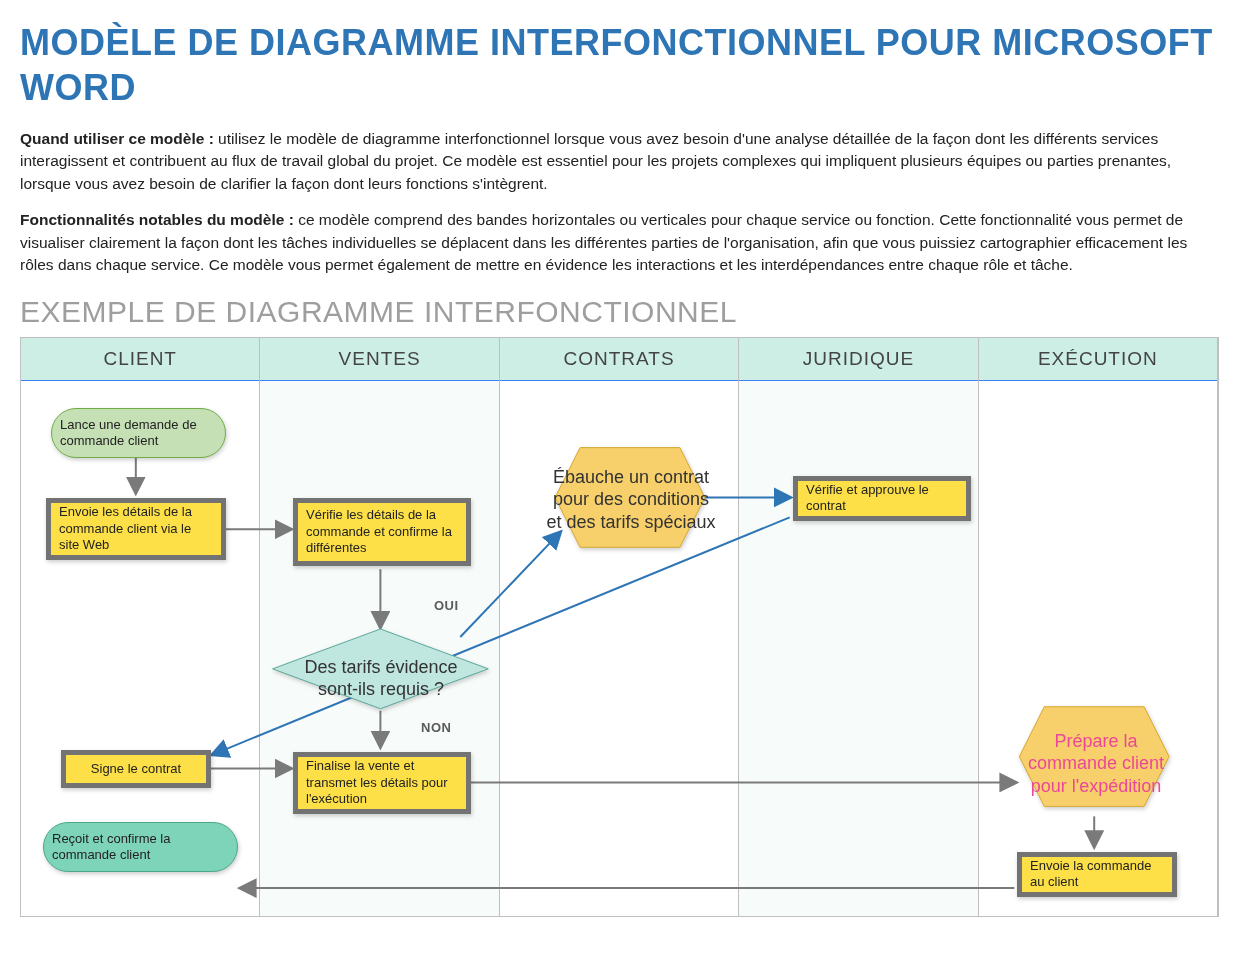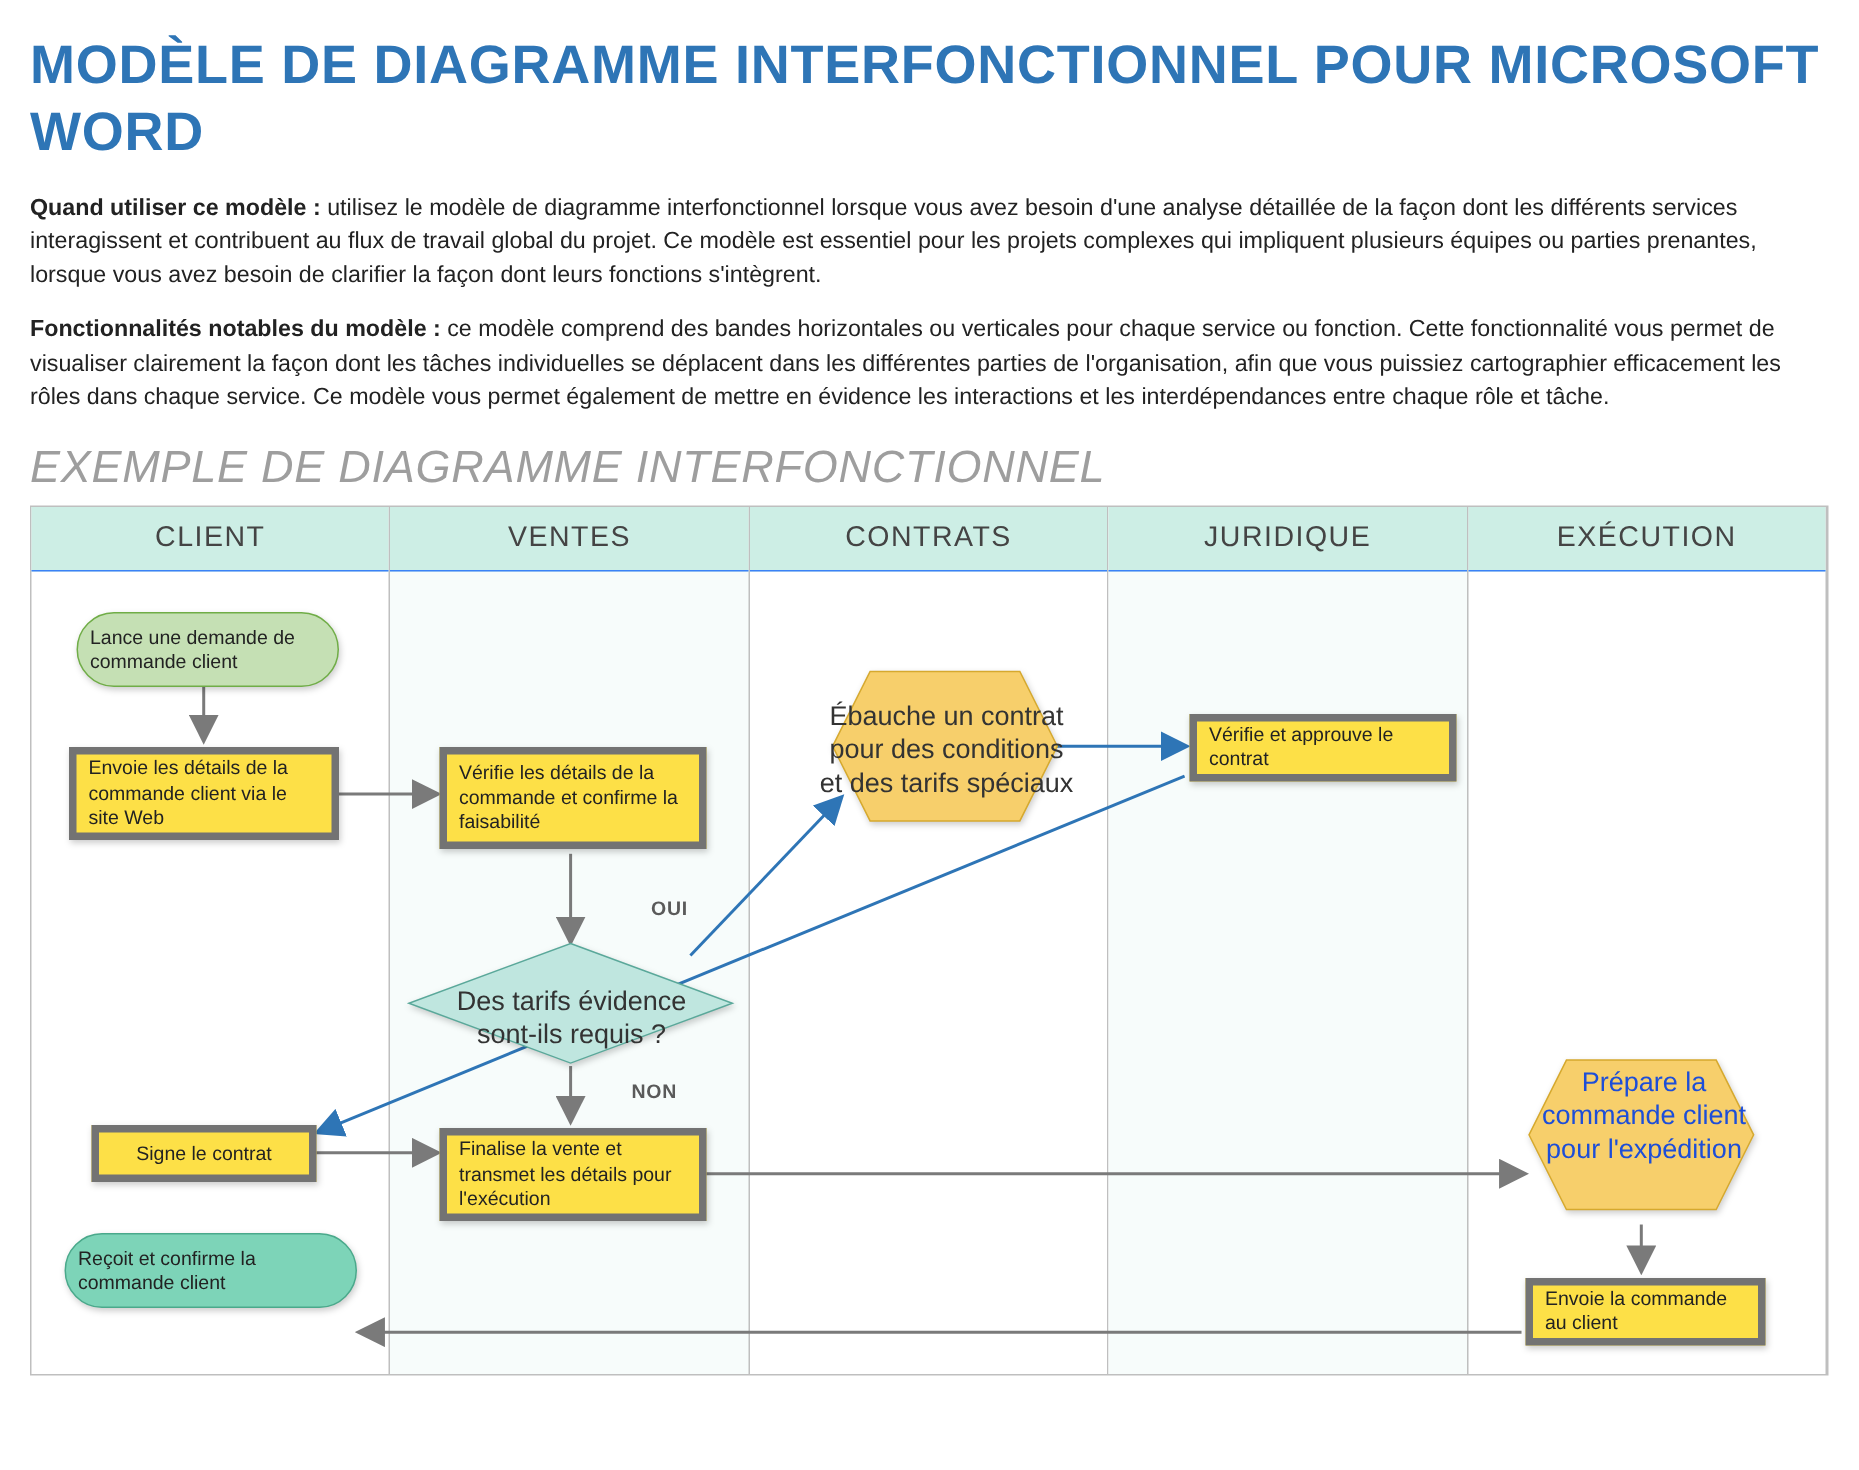--- a/index.html
+++ b/index.html
@@ -23,21 +23,20 @@
     line-height: 1.45;
     margin: 0 0 14px 0;
   }
   p.intro b { font-weight: 700; }
   h2.subtitle {
     color: #9e9e9e;
     font-weight: 400;
     font-size: 30px;
     letter-spacing: 0.5px;
     margin: 18px 0 8px 0;
-    font-style: italic;
   }
   .swim-wrap {
     border: 1px solid #bfbfbf;
     position: relative;
     display: flex;
     width: 100%;
     box-sizing: border-box;
     height: 580px;
   }
   .lane {
@@ -171,33 +170,33 @@
 
     <polygon points="535,160 560,110 660,110 685,160 660,210 560,210" fill="#f7cf6b" stroke="#d6a92e" stroke-width="1" style="filter:drop-shadow(1px 2px 2px rgba(0,0,0,.2))"></polygon>
 
     <polygon points="1000,420 1025,370 1125,370 1150,420 1125,470 1025,470" fill="#f7cf6b" stroke="#d6a92e" stroke-width="1" style="filter:drop-shadow(1px 2px 2px rgba(0,0,0,.2))"></polygon>
   </svg>
 
   <div class="shape terminator term-green" style="left:30px; top:70px; width:175px; height:50px;">Lance une demande de commande client</div>
 
   <div class="shape process" style="left:25px; top:160px; width:180px; height:62px;">Envoie les détails de la commande client via le site Web</div>
 
-  <div class="shape process" style="left:272px; top:160px; width:178px; height:68px;">Vérifie les détails de la commande et confirme la faisabilité</div>
+  <div class="shape process" style="left:272px; top:160px; width:178px; height:68px;">Vérifie les détails de la commande et confirme la différentes</div>
 
   <div class="hex-label" style="left:275px; top:318px; width:170px; color:#333;">Des tarifs évidence sont-ils requis ?</div>
 
   <div class="hex-label" style="left:525px; top:128px; width:170px; color:#333;">Ébauche un contrat pour des conditions et des tarifs spéciaux</div>
 
   <div class="shape process" style="left:772px; top:138px; width:178px; height:45px;">Vérifie et approuve le contrat</div>
 
   <div class="shape process" style="left:40px; top:412px; width:150px; height:38px;">Signe le contrat</div>
 
   <div class="shape process" style="left:272px; top:414px; width:178px; height:62px;">Finalise la vente et transmet les détails pour l'exécution</div>
 
-  <div class="hex-label" style="left:990px; top:372px; width:170px; color:#1d4ed8;">Prépare la commande client pour l'expédition</div>
+  <div class="hex-label" style="left:990px; top:392px; width:170px; color:#ec4899;">Prépare la commande client pour l'expédition</div>
 
   <div class="shape process" style="left:996px; top:514px; width:160px; height:45px;">Envoie la commande au client</div>
 
   <div class="shape terminator term-teal" style="left:22px; top:484px; width:195px; height:50px;">Reçoit et confirme la commande client</div>
 
   <div class="edge-label" style="left:413px; top:260px;">OUI</div>
   <div class="edge-label" style="left:400px; top:382px;">NON</div>
 
 </div>
 

